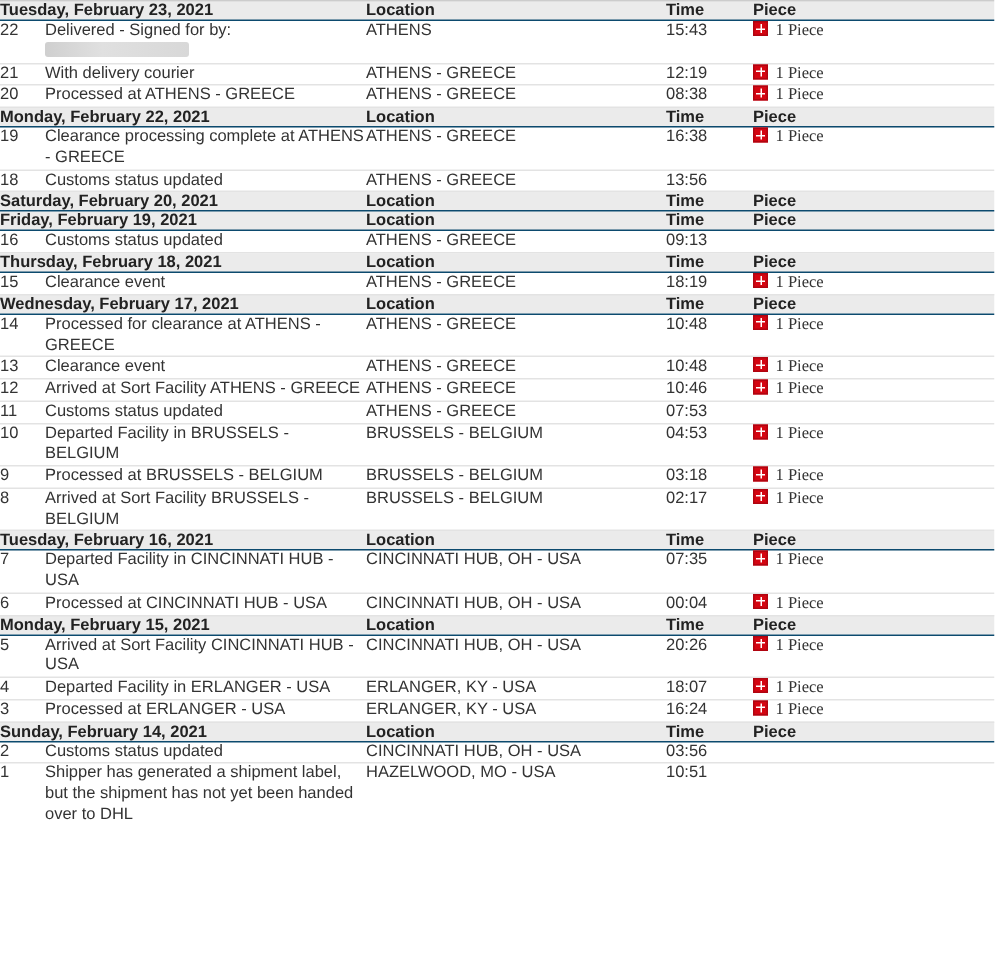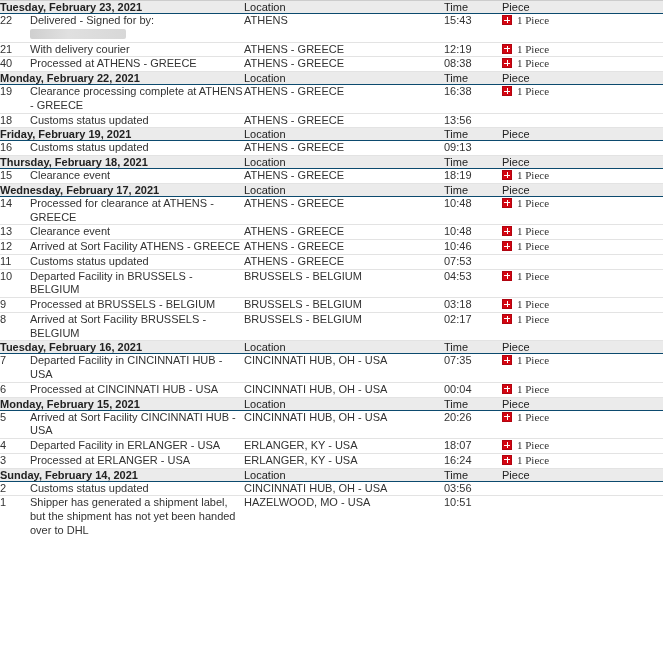--- a/index.html
+++ b/index.html
@@ -36,21 +36,21 @@
     font-weight: bold;
     color: #222222;
     font-size: 11px;
     padding: 5px 6px 4px 6px;
     white-space: nowrap;
   }
   tr.date-row td.date-label {
     padding-left: 6px;
   }
   tr.date-row td.hdr {
-    font-weight: normal;
+    font-weight: bold;
     margin-left: 28px;
   }
   tr.event-row td {
     border-bottom: 1px solid #e3e3e3;
     padding: 5px 6px 5px 6px;
     line-height: 1.25;
   }
   tr.event-row td.num {
     text-align: left;
     padding-left: 6px;
@@ -136,21 +136,21 @@
         <td class="piece"><span class="piece-icon"></span><span class="piece-label">1 Piece</span></td>
       </tr>
       <tr class="event-row">
         <td class="num">21</td>
         <td class="desc">With delivery courier</td>
         <td class="loc">ATHENS - GREECE</td>
         <td class="time">12:19</td>
         <td class="piece"><span class="piece-icon"></span><span class="piece-label">1 Piece</span></td>
       </tr>
       <tr class="event-row">
-        <td class="num">40</td>
+        <td class="num">20</td>
         <td class="desc">Processed at ATHENS - GREECE</td>
         <td class="loc">ATHENS - GREECE</td>
         <td class="time">08:38</td>
         <td class="piece"><span class="piece-icon"></span><span class="piece-label">1 Piece</span></td>
       </tr>
       <tr class="date-row">
         <td class="date-label" colspan="2">Monday, February 22, 2021</td>
         <td class="hdr">Location</td>
         <td class="hdr">Time</td>
         <td class="hdr">Piece</td>
@@ -161,20 +161,26 @@
         <td class="loc">ATHENS - GREECE</td>
         <td class="time">16:38</td>
         <td class="piece"><span class="piece-icon"></span><span class="piece-label">1 Piece</span></td>
       </tr>
       <tr class="event-row">
         <td class="num">18</td>
         <td class="desc">Customs status updated</td>
         <td class="loc">ATHENS - GREECE</td>
         <td class="time">13:56</td>
         <td class="piece"></td>
+      </tr>
+      <tr class="date-row">
+        <td class="date-label" colspan="2">Saturday, February 20, 2021</td>
+        <td class="hdr">Location</td>
+        <td class="hdr">Time</td>
+        <td class="hdr">Piece</td>
       </tr>
       <tr class="date-row">
         <td class="date-label" colspan="2">Friday, February 19, 2021</td>
         <td class="hdr">Location</td>
         <td class="hdr">Time</td>
         <td class="hdr">Piece</td>
       </tr>
       <tr class="event-row">
         <td class="num">16</td>
         <td class="desc">Customs status updated</td>

